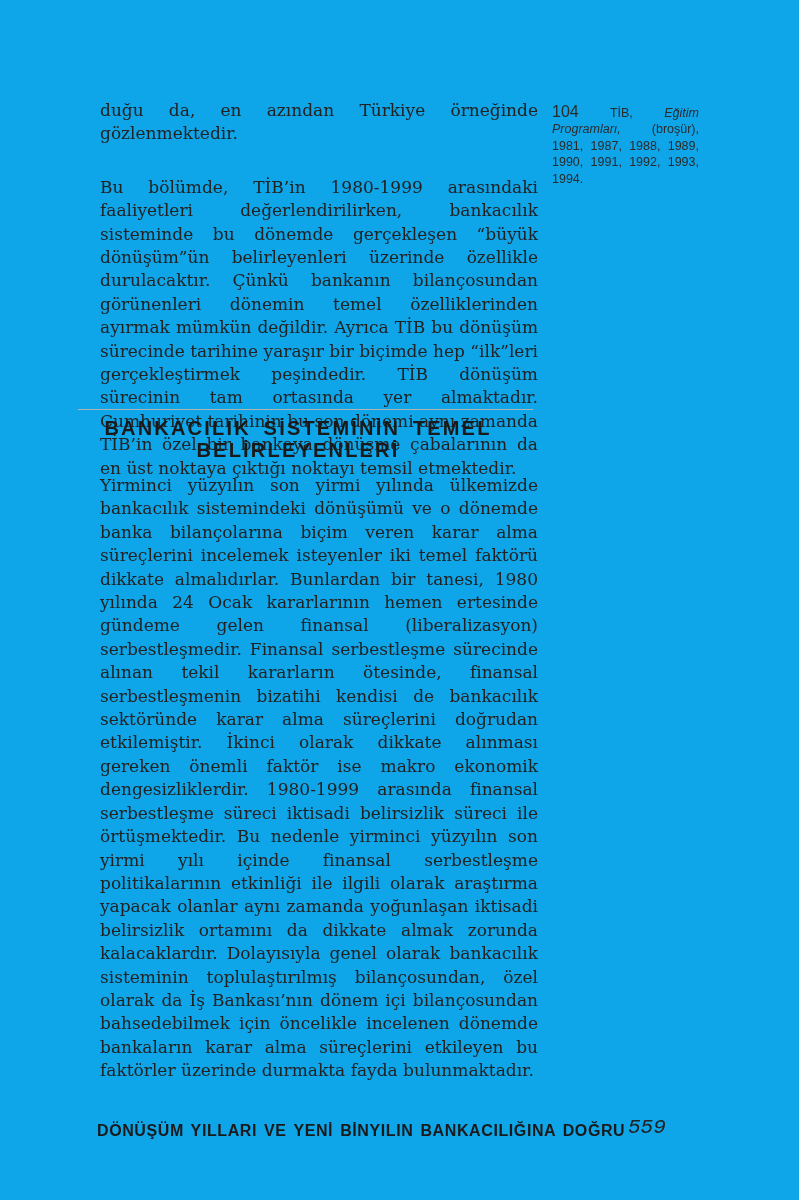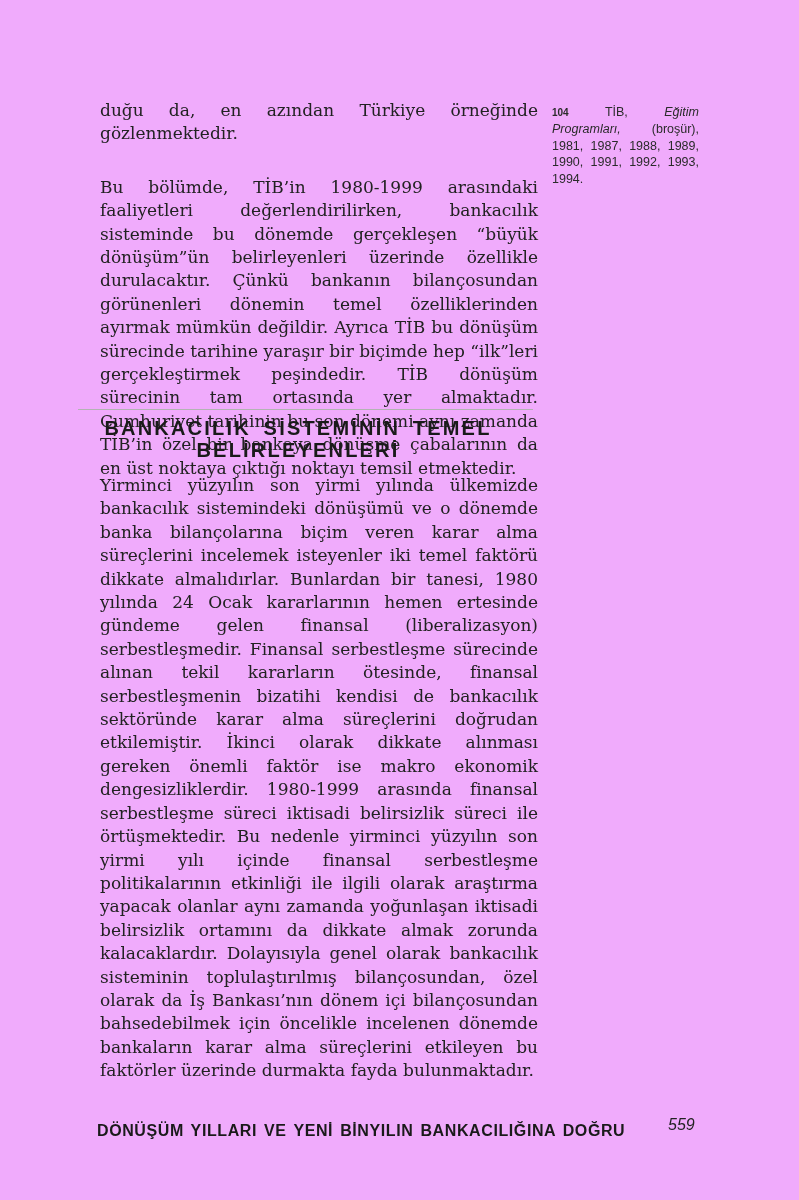--- a/index.html
+++ b/index.html
@@ -5,21 +5,21 @@
   html, body { margin: 0; padding: 0; }
   body {
     width: 799px; height: 1200px;
     background: #ffffff;
     font-family: "DejaVu Serif", serif;
     color: #222222;
   }
   .page {
     position: relative;
     width: 799px; height: 1200px;
-    background: #f0abfc;
+    background: #0ea5e9;
     overflow: hidden;
   }
 
   
   .section {
     position: absolute;
     left: 78px;
     width: 460px;
   }
   .sec-top { top: 99px; }
@@ -69,45 +69,45 @@
     left: 552px;
     top: 104px;
     width: 147px;
     font-family: "Liberation Sans", sans-serif;
     font-size: 12.5px;
     line-height: 16.4px;
     text-align: justify;
     color: #2b2b2b;
   }
   .sidenote .marker {
-    font-weight: bold;
-    font-size: 10px;
+    font-weight: normal;
+    font-size: 16px;
   }
   .sidenote .it { font-style: italic; }
 
   
   .footer-title {
     position: absolute;
     left: 97px;
     top: 1122px;
     font-family: "Liberation Sans", sans-serif;
     font-weight: bold;
     font-size: 16px;
     letter-spacing: 0.6px;
     word-spacing: 2px;
     color: #1a1a1a;
     white-space: nowrap;
   }
   .page-number {
     position: absolute;
-    left: 668px;
+    left: 628px;
     top: 1116px;
-    font-family: Liberation Sans, sans-serif;
+    font-family: Liberation Mono, monospace;
     font-style: italic;
-    font-size: 16px;
+    font-size: 21px;
     color: #222222;
   }
 </style>
 </head>
 <body>
 
 <div class="page">
 
   <div class="section sec-top">
     <p class="body-par par-gap-lg">duğu da, en azından Türkiye örneğinde gözlenmektedir.</p>

